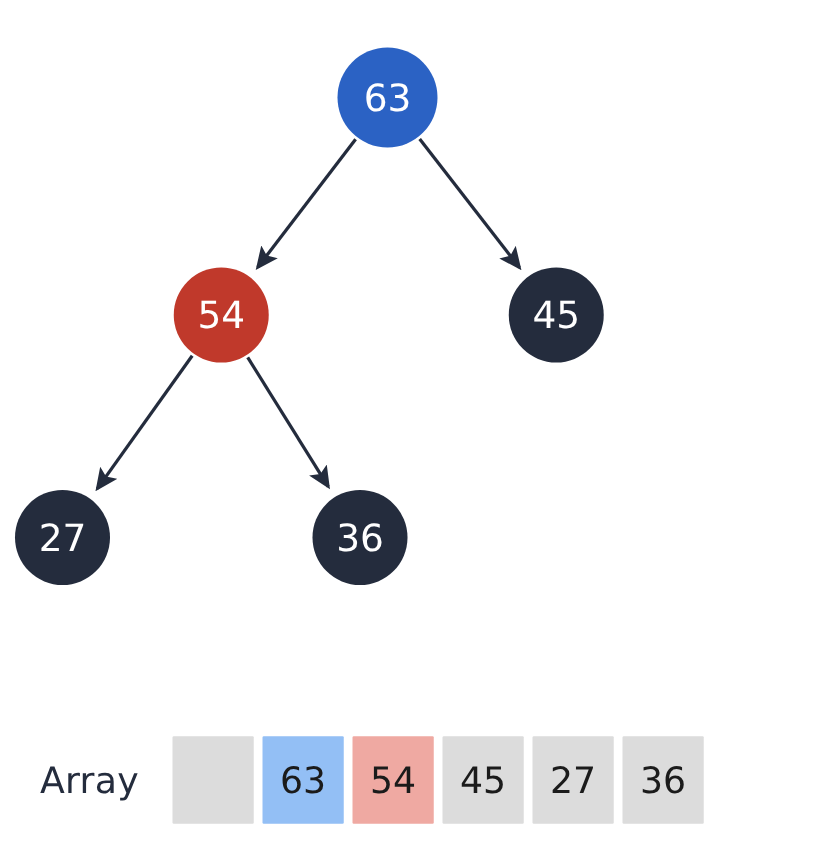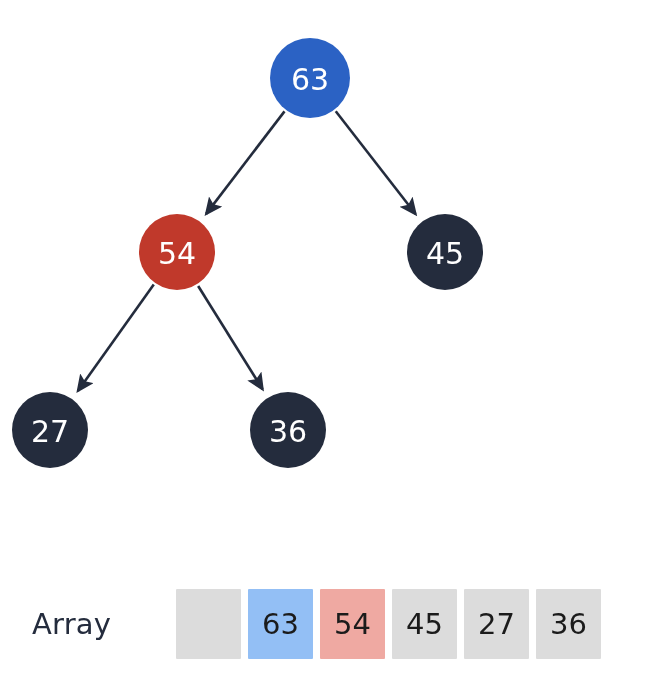--- a/index.html
+++ b/index.html
@@ -38,21 +38,20 @@
 
   
   #array-strip {
     position: absolute;
     left: 0;
     top: 576px;
     width: 656px;
     height: 96px;
     display: flex;
     align-items: center;
-    gap: 38px;
   }
 
   #array-label {
     width: 138px;
     box-sizing: border-box;
     padding-left: 32px;
     font-size: 29px;
     color: #242c3d;
     font-family: "DejaVu Sans", "Liberation Sans", sans-serif;
     letter-spacing: 0.2px;

